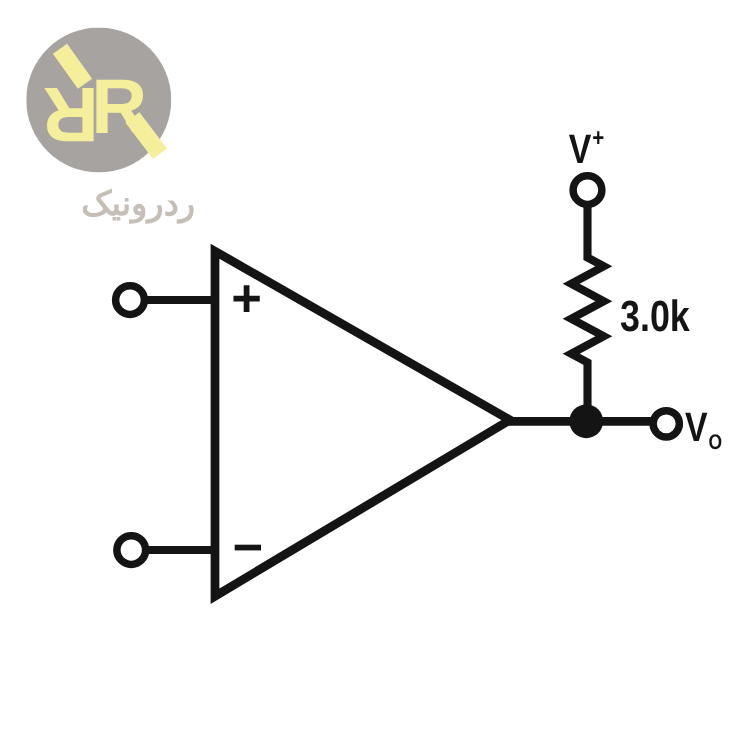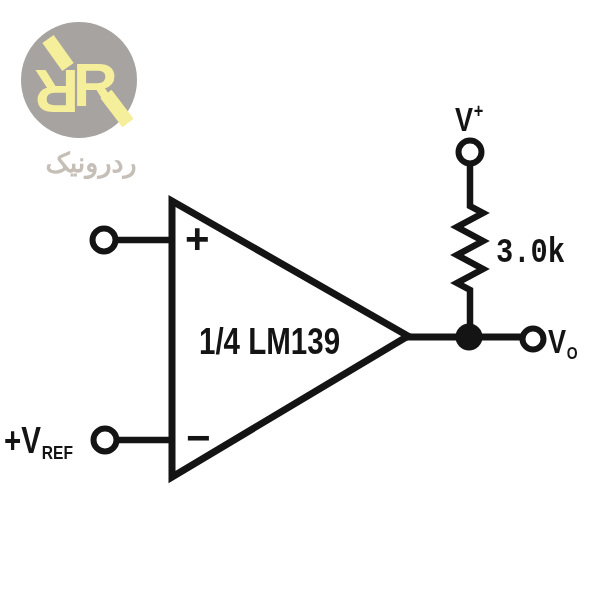--- a/index.html
+++ b/index.html
@@ -13,21 +13,21 @@
   .canvas{
     position:relative;width:600px;height:600px;background:#fff;overflow:hidden;
   }
   
   .logo{position:absolute;left:0;top:0;width:200px;height:200px;}
   .logo-circle{
     position:absolute;left:21px;top:22px;width:116px;height:116px;
   }
   .brand-name{
     position:absolute;left:26px;top:146px;width:130px;height:34px;
-    direction:rtl;text-align:center;
+    direction:rtl;text-align:right;
     font-size:27px;font-weight:bold;color:var(--brand-text);
     line-height:34px;letter-spacing:0px;
   }
   
   .circuit-svg{position:absolute;left:0;top:0;width:600px;height:600px;}
   .wire{stroke:var(--ink);stroke-width:6.5;fill:none;}
   .wire-thick{stroke:var(--ink);stroke-width:7;fill:none;}
   .term{stroke:var(--ink);stroke-width:6;fill:#fff;}
   .tri{stroke:var(--ink);stroke-width:7;fill:#fff;stroke-linejoin:miter;}
   .dot{fill:var(--ink);}
@@ -75,37 +75,31 @@
 
     <circle class="dot" cx="469" cy="337" r="13.5"></circle>
 
     <circle class="term" cx="104" cy="240" r="11.5"></circle>
     <circle class="term" cx="105" cy="440" r="11.5"></circle>
     <circle class="term" cx="470" cy="152" r="11.5"></circle>
     <circle class="term" cx="533" cy="339" r="10.5"></circle>
   </svg>
 
 
-  <div class="lbl" style="left:4px;top:423px;">
-    <span class="cond"><span class="main-txt">+V</span><span class="sub-txt">REF</span></span>
-  </div>
 
   <div class="sym" style="left:185px;top:218px;">+</div>
 
   <div class="sym" style="left:186px;top:417px;">−</div>
 
-  <div class="lbl" style="left:199px;top:324px;">
-    <span class="cond"><span class="main-txt">1/4 LM139</span></span>
-  </div>
 
   <div class="lbl" style="left:455px;top:101px;">
     <span class="cond"><span class="main-txt" style="font-size:33px;">V</span><span class="sup-txt">+</span></span>
   </div>
 
-  <div class="lbl" style="left:496px;top:236px;font-family:Liberation Mono, monospace;">
+  <div class="lbl" style="left:496px;top:236px;">
     <span class="cond"><span class="main-txt" style="font-size:35px;">3.0k</span></span>
   </div>
 
   <div class="lbl" style="left:548px;top:325px;">
     <span class="cond"><span class="main-txt" style="font-size:33px;">V</span><span class="sub-txt" style="font-size:17px;">O</span></span>
   </div>
 
 </div>
 
 </body></html>

